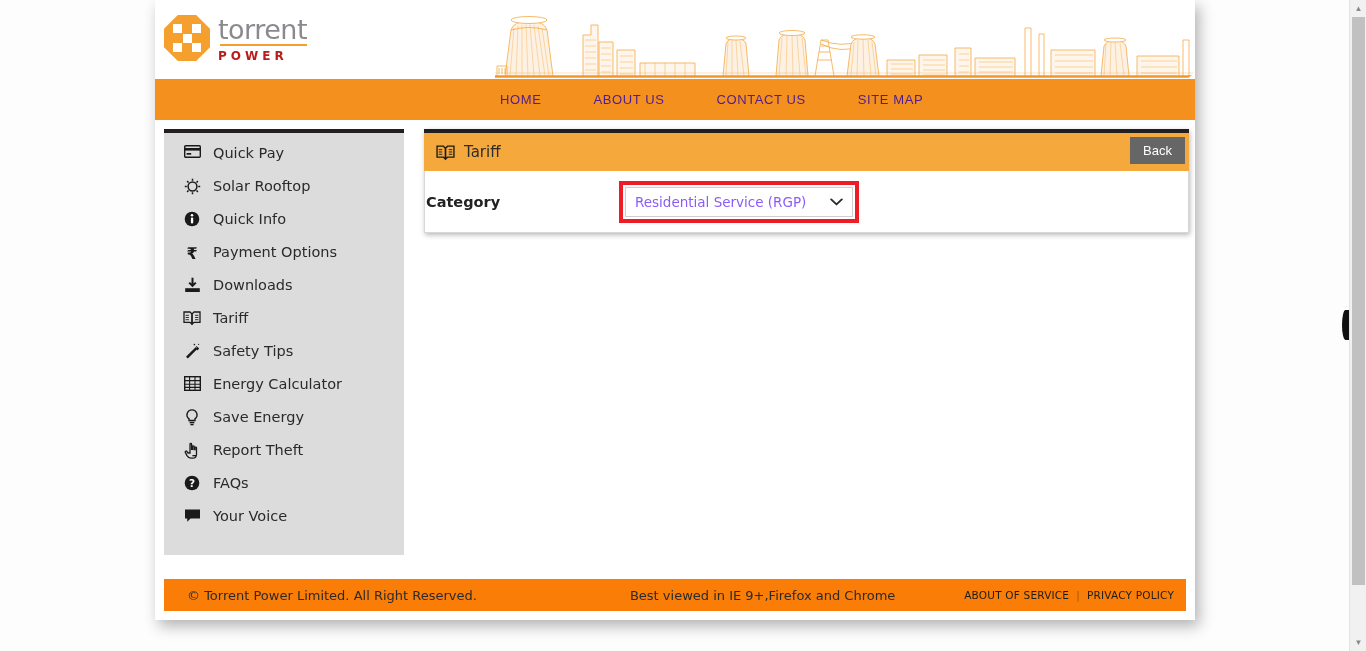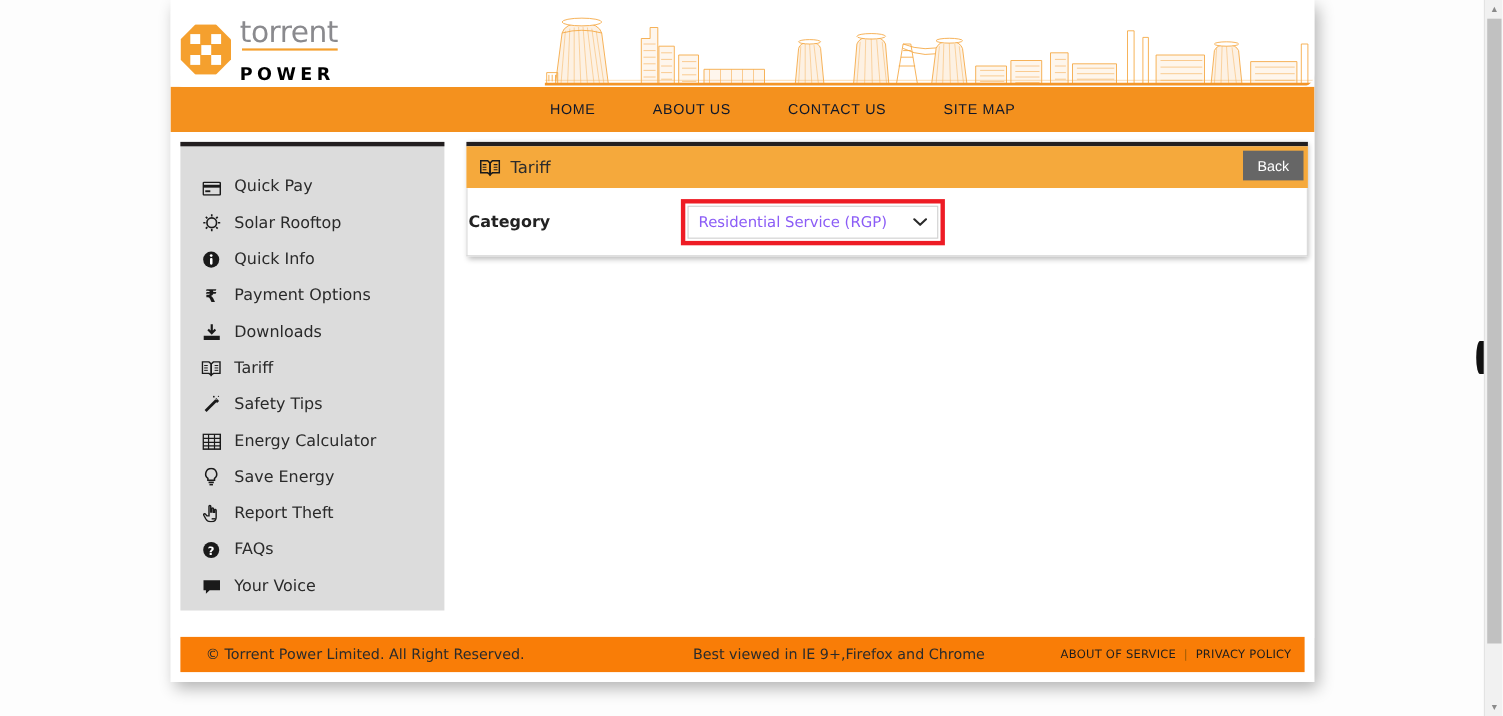--- a/index.html
+++ b/index.html
@@ -75,45 +75,45 @@
     display: inline-block;
   }
   .logo-word::after {
     content: "";
     position: absolute;
     left: 2px; right: 0; bottom: -3px;
     height: 2px;
     background: #f5a02e;
   }
   .logo-sub {
-    margin-top: 17px;
-    font-size: 16px;
+    margin-top: 7px;
+    font-size: 12px;
     letter-spacing: 4px;
-    color: #000000;
+    color: #b91c1c;
     font-weight: bold;
     font-family: "DejaVu Sans", sans-serif;
   }
 
   .skyline {
     position: absolute;
     right: 0; top: 0;
     width: 700px; height: 79px;
     overflow: hidden;
   }
 
   
   .navbar {
     height: 41px;
     background: #f4911e;
     display: flex;
     align-items: center;
     padding-left: 345px;
   }
   .nav-item {
-    color: #0f172a;
+    color: #4c1d95;
     font-size: 13px;
     letter-spacing: 0.6px;
     margin-right: 52px;
     cursor: pointer;
     white-space: nowrap;
   }
 
   
   .content {
     position: relative;
@@ -127,21 +127,21 @@
   
   .sidebar {
     width: 240px;
     background: #dcdcdc;
     border-top: 4px solid #231f20;
     padding: 12px 0 14px 0;
     flex: 0 0 auto;
   }
   .side-item {
     display: flex;
-    align-items: flex-end;
+    align-items: flex-start;
     height: 33px;
     padding-left: 17px;
     cursor: pointer;
     gap: 10px;
   }
   .side-ico {
     width: 22px;
     display: flex;
     align-items: center;
     justify-content: center;

